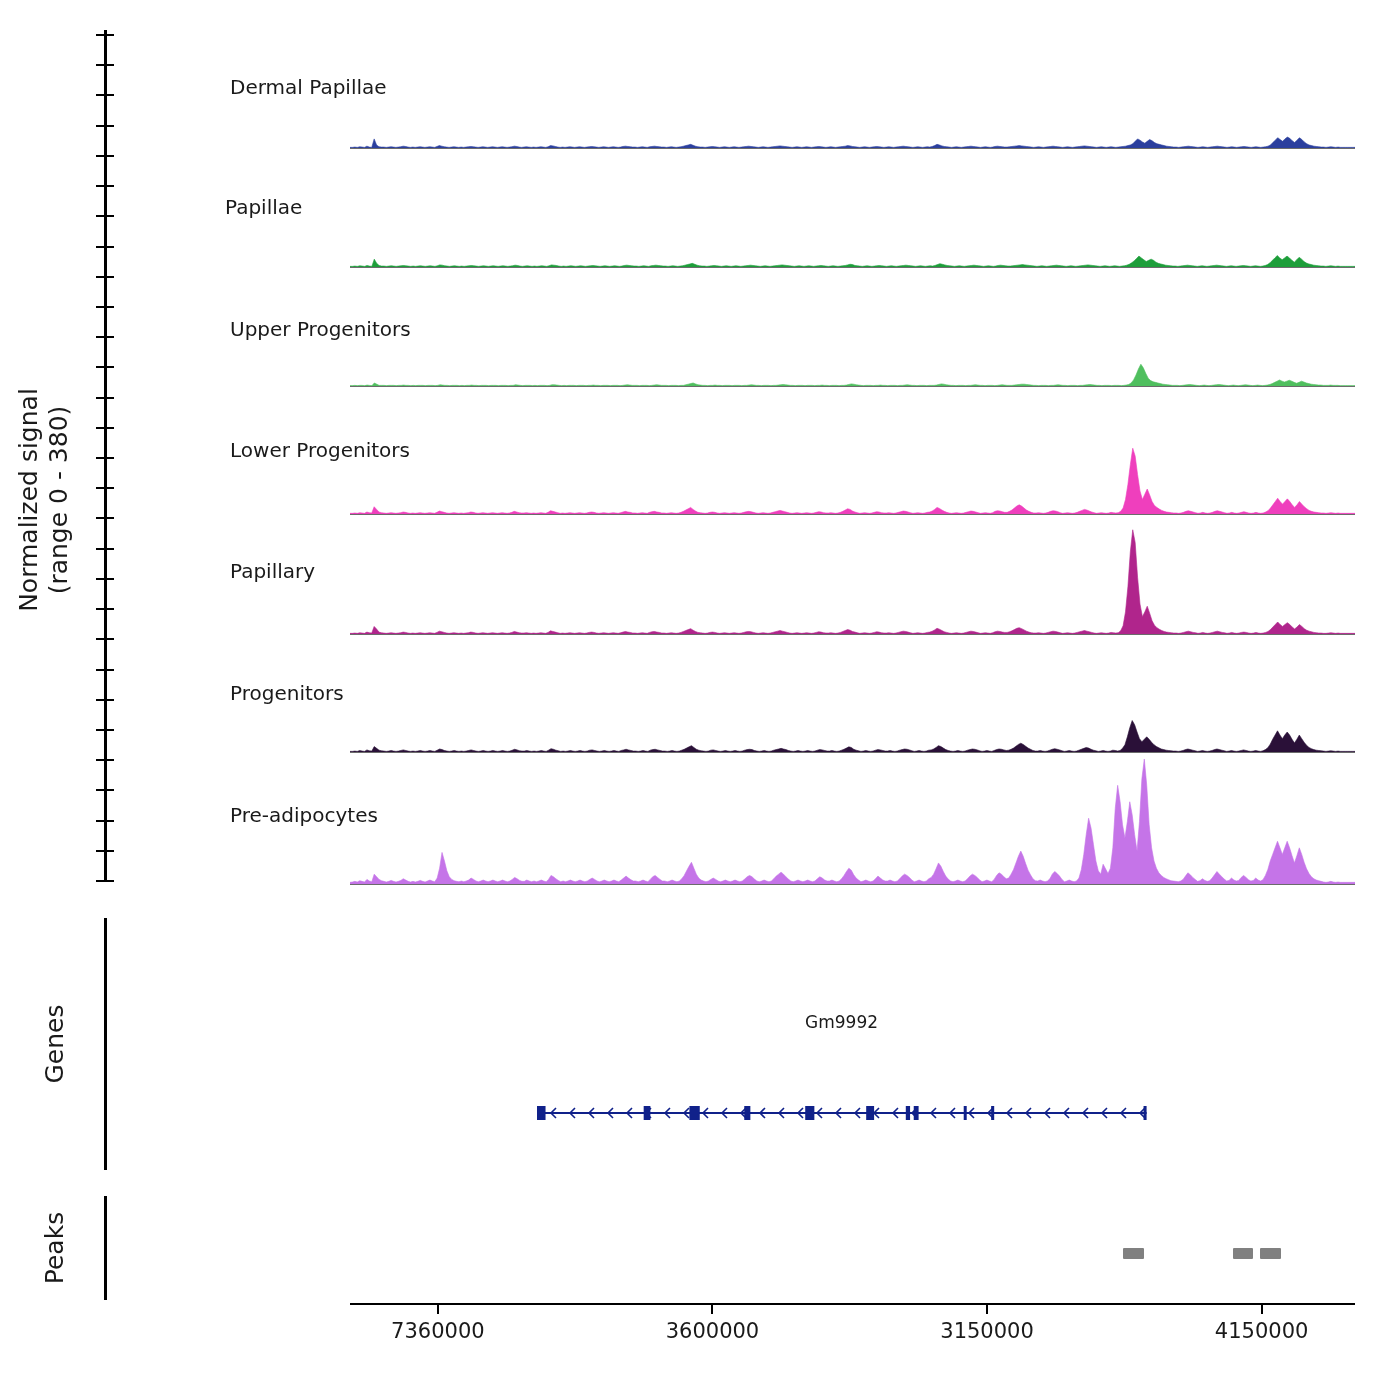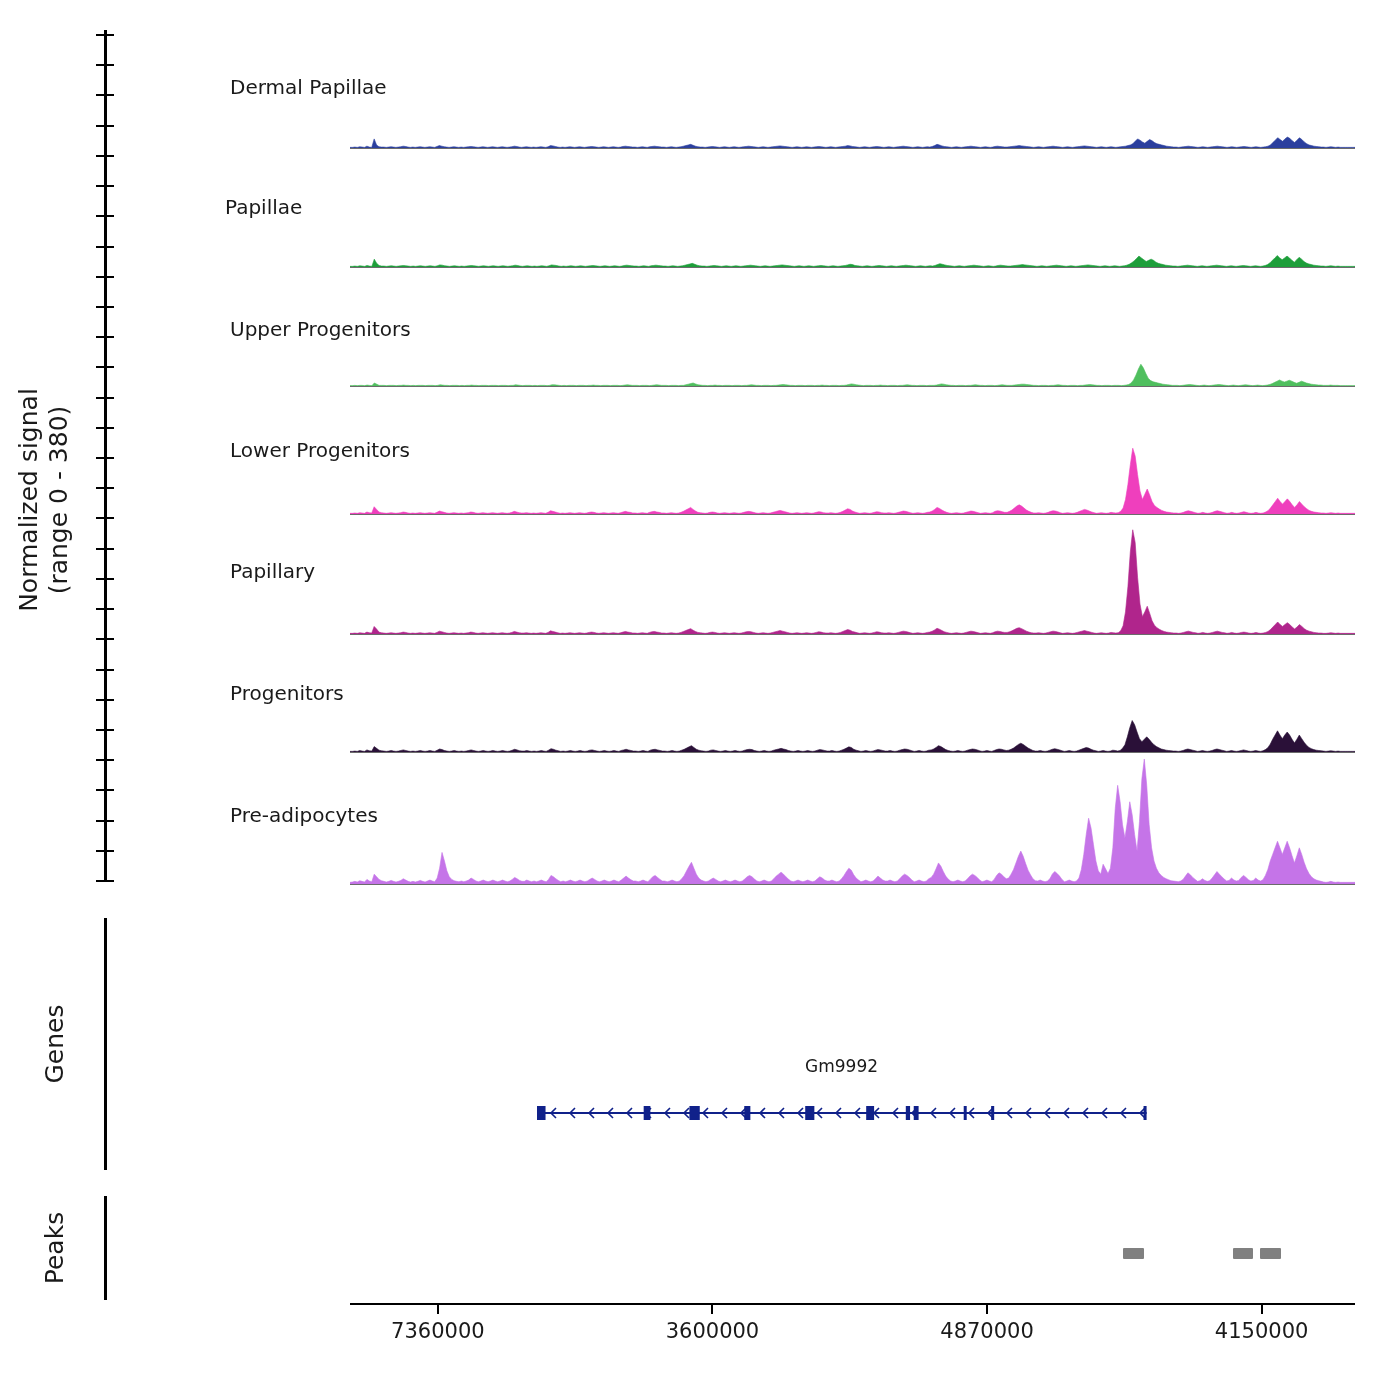--- a/index.html
+++ b/index.html
@@ -150,21 +150,21 @@
         <path d="M0,115 L0.00,114.39 L2.42,114.39 L4.84,114.09 L7.27,114.39 L9.69,113.49 L12.11,114.09 L14.53,114.39 L16.95,112.88 L19.37,113.79 L21.80,114.09 L24.22,109.55 L26.64,111.37 L29.06,113.18 L31.48,113.79 L33.90,114.09 L36.33,114.39 L38.75,114.09 L41.17,113.49 L43.59,114.09 L46.01,114.39 L48.43,114.09 L50.86,113.49 L53.28,112.88 L55.70,113.49 L58.12,114.09 L60.54,114.39 L62.96,114.09 L65.39,114.39 L67.81,114.09 L70.23,113.49 L72.65,114.09 L75.07,114.39 L77.49,114.09 L79.92,113.49 L82.34,114.09 L84.76,114.39 L87.18,113.18 L89.60,111.97 L92.02,112.58 L94.45,113.49 L96.87,114.09 L99.29,114.39 L101.71,114.09 L104.13,113.49 L106.55,114.09 L108.98,114.39 L111.40,114.09 L113.82,114.39 L116.24,114.09 L118.66,113.49 L121.08,112.88 L123.51,113.49 L125.93,114.09 L128.35,114.39 L130.77,114.09 L133.19,113.49 L135.61,114.09 L138.04,114.39 L140.46,114.09 L142.88,113.49 L145.30,114.09 L147.72,114.39 L150.14,114.09 L152.57,113.49 L154.99,114.09 L157.41,114.39 L159.83,114.09 L162.25,113.18 L164.67,112.28 L167.10,112.88 L169.52,113.79 L171.94,114.09 L174.36,114.09 L176.78,113.49 L179.20,114.09 L181.63,114.39 L184.05,114.09 L186.47,114.39 L188.89,114.09 L191.31,113.49 L193.73,114.09 L196.16,114.39 L198.58,113.18 L201.00,111.67 L203.42,112.28 L205.84,113.18 L208.27,113.79 L210.69,114.39 L213.11,114.09 L215.53,114.39 L217.95,114.09 L220.37,113.49 L222.80,114.09 L225.22,114.39 L227.64,114.09 L230.06,113.49 L232.48,114.09 L234.90,114.39 L237.33,114.09 L239.75,113.18 L242.17,112.88 L244.59,113.49 L247.01,114.09 L249.43,114.39 L251.86,114.09 L254.28,113.49 L256.70,114.09 L259.12,114.39 L261.54,114.09 L263.96,113.49 L266.39,114.09 L268.81,114.39 L271.23,113.49 L273.65,112.88 L276.07,112.28 L278.49,112.88 L280.92,113.49 L283.34,114.09 L285.76,114.09 L288.18,114.39 L290.60,114.09 L293.02,113.49 L295.45,114.09 L297.87,114.39 L300.29,113.18 L302.71,112.58 L305.13,112.28 L307.55,112.88 L309.98,113.49 L312.40,114.09 L314.82,114.09 L317.24,114.39 L319.66,114.09 L322.08,113.49 L324.51,114.09 L326.93,114.39 L329.35,114.09 L331.77,113.18 L334.19,112.28 L336.61,111.07 L339.04,109.86 L341.46,108.64 L343.88,110.46 L346.30,112.28 L348.72,113.18 L351.14,113.79 L353.57,114.09 L355.99,114.39 L358.41,114.09 L360.83,113.18 L363.25,112.88 L365.67,113.49 L368.10,114.09 L370.52,114.39 L372.94,114.09 L375.36,113.49 L377.78,114.09 L380.20,114.39 L382.63,114.09 L385.05,113.49 L387.47,114.09 L389.89,114.39 L392.31,114.09 L394.73,113.18 L397.16,112.58 L399.58,112.28 L402.00,112.58 L404.42,113.49 L406.84,114.09 L409.27,114.39 L411.69,114.09 L414.11,113.49 L416.53,114.09 L418.95,114.39 L421.37,114.09 L423.80,113.18 L426.22,112.58 L428.64,111.97 L431.06,111.37 L433.48,111.97 L435.90,112.58 L438.33,113.49 L440.75,114.09 L443.17,114.39 L445.59,114.09 L448.01,113.49 L450.43,114.09 L452.86,114.39 L455.28,114.09 L457.70,113.49 L460.12,114.09 L462.54,114.39 L464.96,114.09 L467.39,113.18 L469.81,112.58 L472.23,112.88 L474.65,113.49 L477.07,114.09 L479.49,114.09 L481.92,113.49 L484.34,114.09 L486.76,114.39 L489.18,114.09 L491.60,113.18 L494.02,112.28 L496.45,111.07 L498.87,109.86 L501.29,110.46 L503.71,112.28 L506.13,113.18 L508.55,113.79 L510.98,114.39 L513.40,114.09 L515.82,113.49 L518.24,114.09 L520.66,114.39 L523.08,114.09 L525.51,113.18 L527.93,112.58 L530.35,112.88 L532.77,113.49 L535.19,114.09 L537.61,114.09 L540.04,113.49 L542.46,114.09 L544.88,114.39 L547.30,114.09 L549.72,113.18 L552.14,112.58 L554.57,111.97 L556.99,112.28 L559.41,112.88 L561.83,113.79 L564.25,114.39 L566.67,114.09 L569.10,113.49 L571.52,114.09 L573.94,114.39 L576.36,114.09 L578.78,113.18 L581.20,112.88 L583.63,111.97 L586.05,110.46 L588.47,108.64 L590.89,109.55 L593.31,111.07 L595.73,112.58 L598.16,113.49 L600.58,114.09 L603.00,114.39 L605.42,114.09 L607.84,113.49 L610.27,114.09 L612.69,114.39 L615.11,114.09 L617.53,113.18 L619.95,112.58 L622.37,111.97 L624.80,112.28 L627.22,112.88 L629.64,113.79 L632.06,114.39 L634.48,114.09 L636.90,113.49 L639.33,114.09 L641.75,114.39 L644.17,113.49 L646.59,112.58 L649.01,111.97 L651.43,112.28 L653.86,112.88 L656.28,113.49 L658.70,113.18 L661.12,112.28 L663.54,111.07 L665.96,109.25 L668.39,107.43 L670.81,106.22 L673.23,107.43 L675.65,109.25 L678.07,111.07 L680.49,112.28 L682.92,113.49 L685.34,114.09 L687.76,114.09 L690.18,113.49 L692.60,114.09 L695.02,114.39 L697.45,114.09 L699.87,113.18 L702.29,112.28 L704.71,111.67 L707.13,112.28 L709.55,112.88 L711.98,113.79 L714.40,114.39 L716.82,114.09 L719.24,113.49 L721.66,114.09 L724.08,114.39 L726.51,114.09 L728.93,113.18 L731.35,112.28 L733.77,111.37 L736.19,110.46 L738.61,111.07 L741.04,112.28 L743.46,113.18 L745.88,113.79 L748.30,114.39 L750.72,114.09 L753.14,113.49 L755.57,114.09 L757.99,114.39 L760.41,114.09 L762.83,113.18 L765.25,113.49 L767.67,114.09 L770.10,113.49 L772.52,111.37 L774.94,107.74 L777.36,99.87 L779.78,90.79 L782.20,83.53 L784.63,87.76 L787.05,95.03 L789.47,101.68 L791.89,104.71 L794.31,102.29 L796.73,99.87 L799.16,102.29 L801.58,105.32 L804.00,107.74 L806.42,109.55 L808.84,110.76 L811.27,111.97 L813.69,112.58 L816.11,113.18 L818.53,113.49 L820.95,113.79 L823.37,114.09 L825.80,114.09 L828.22,114.39 L830.64,114.09 L833.06,113.49 L835.48,112.58 L837.90,111.97 L840.33,112.58 L842.75,113.18 L845.17,113.79 L847.59,114.39 L850.01,114.09 L852.43,113.49 L854.86,114.09 L857.28,114.39 L859.70,114.09 L862.12,113.49 L864.54,112.58 L866.96,111.97 L869.39,112.58 L871.81,113.18 L874.23,113.79 L876.65,114.39 L879.07,114.09 L881.49,113.49 L883.92,114.09 L886.34,114.39 L888.76,114.09 L891.18,113.49 L893.60,112.88 L896.02,113.49 L898.45,114.09 L900.87,114.39 L903.29,114.09 L905.71,113.49 L908.13,114.09 L910.55,114.39 L912.98,113.79 L915.40,112.58 L917.82,110.76 L920.24,107.13 L922.66,102.29 L925.08,98.05 L927.51,93.82 L929.93,98.05 L932.35,101.68 L934.77,98.05 L937.19,95.03 L939.61,98.05 L942.04,102.29 L944.46,105.92 L946.88,102.29 L949.30,98.05 L951.72,101.68 L954.14,105.32 L956.57,108.34 L958.99,110.46 L961.41,111.67 L963.83,112.58 L966.25,113.18 L968.67,113.49 L971.10,113.79 L973.52,114.09 L975.94,114.39 L978.36,114.09 L980.78,113.79 L983.20,114.09 L985.63,114.39 L988.05,114.09 L990.47,114.39 L992.89,114.39 L995.31,114.39 L997.73,114.39 L1000.16,114.39 L1002.58,114.39 L1005.00,114.39 L1005,115 Z" fill="#2a1038" stroke="#2a1038" stroke-width="0.6"></path>
       </svg>
       <div class="tracklabel" style="top: 803px; left: 230px; transform: none; width: auto; text-align: right;">Pre-adipocytes</div>
       <div class="baseline" style="left: 350px; width: 1005px; top: 884px;"></div>
       <svg width="1005" height="125" style="position: absolute; left: 350px; top: 759px;">
         <path d="M0,125 L0.00,123.36 L2.42,123.03 L4.84,122.37 L7.27,123.03 L9.69,121.71 L12.11,122.37 L14.53,123.03 L16.95,120.39 L19.37,122.04 L21.80,122.70 L24.22,115.13 L26.64,117.76 L29.06,120.39 L31.48,121.71 L33.90,122.37 L36.33,123.03 L38.75,122.37 L41.17,121.38 L43.59,122.37 L46.01,123.03 L48.43,122.37 L50.86,121.38 L53.28,119.74 L55.70,121.05 L58.12,122.37 L60.54,123.03 L62.96,122.37 L65.39,123.03 L67.81,122.37 L70.23,121.38 L72.65,122.37 L75.07,123.03 L77.49,122.04 L79.92,121.05 L82.34,122.04 L84.76,122.70 L87.18,119.08 L89.60,109.21 L92.02,93.42 L94.45,101.97 L96.87,111.84 L99.29,117.76 L101.71,120.39 L104.13,121.71 L106.55,122.37 L108.98,122.70 L111.40,122.04 L113.82,122.70 L116.24,122.04 L118.66,121.05 L121.08,119.08 L123.51,120.39 L125.93,122.04 L128.35,122.70 L130.77,122.04 L133.19,121.05 L135.61,122.04 L138.04,122.70 L140.46,122.04 L142.88,121.05 L145.30,122.04 L147.72,122.70 L150.14,122.04 L152.57,121.05 L154.99,122.04 L157.41,122.70 L159.83,122.04 L162.25,120.39 L164.67,118.42 L167.10,119.74 L169.52,121.38 L171.94,122.37 L174.36,122.37 L176.78,121.05 L179.20,122.04 L181.63,122.70 L184.05,122.04 L186.47,122.70 L188.89,122.04 L191.31,121.05 L193.73,122.04 L196.16,122.70 L198.58,120.39 L201.00,116.45 L203.42,117.76 L205.84,119.74 L208.27,121.38 L210.69,122.70 L213.11,122.04 L215.53,122.70 L217.95,122.04 L220.37,121.05 L222.80,122.04 L225.22,122.70 L227.64,122.04 L230.06,121.05 L232.48,122.04 L234.90,122.70 L237.33,122.04 L239.75,120.39 L242.17,119.08 L244.59,120.39 L247.01,122.04 L249.43,122.70 L251.86,122.04 L254.28,121.05 L256.70,122.04 L259.12,122.70 L261.54,122.04 L263.96,121.05 L266.39,122.04 L268.81,122.70 L271.23,121.05 L273.65,119.08 L276.07,117.11 L278.49,119.08 L280.92,120.72 L283.34,122.04 L285.76,122.04 L288.18,122.70 L290.60,122.04 L293.02,121.05 L295.45,122.04 L297.87,122.70 L300.29,120.39 L302.71,117.76 L305.13,116.45 L307.55,118.42 L309.98,120.39 L312.40,122.04 L314.82,122.04 L317.24,122.70 L319.66,122.04 L322.08,121.05 L324.51,122.04 L326.93,122.70 L329.35,122.04 L331.77,119.74 L334.19,116.45 L336.61,111.84 L339.04,107.24 L341.46,103.29 L343.88,109.21 L346.30,115.13 L348.72,119.08 L351.14,121.05 L353.57,122.04 L355.99,122.70 L358.41,122.04 L360.83,120.39 L363.25,119.08 L365.67,120.39 L368.10,122.04 L370.52,122.70 L372.94,122.04 L375.36,121.05 L377.78,122.04 L380.20,122.70 L382.63,122.04 L385.05,121.05 L387.47,122.04 L389.89,122.70 L392.31,122.04 L394.73,120.07 L397.16,117.76 L399.58,116.45 L402.00,117.76 L404.42,120.07 L406.84,122.04 L409.27,122.70 L411.69,122.04 L414.11,121.05 L416.53,122.04 L418.95,122.70 L421.37,122.04 L423.80,119.74 L426.22,117.11 L428.64,115.13 L431.06,113.16 L433.48,115.13 L435.90,117.76 L438.33,120.07 L440.75,122.04 L443.17,122.70 L445.59,122.04 L448.01,121.05 L450.43,122.04 L452.86,122.70 L455.28,122.04 L457.70,121.05 L460.12,122.04 L462.54,122.70 L464.96,122.04 L467.39,119.74 L469.81,117.76 L472.23,119.08 L474.65,121.05 L477.07,122.04 L479.49,122.04 L481.92,121.05 L484.34,122.04 L486.76,122.70 L489.18,122.04 L491.60,119.74 L494.02,116.45 L496.45,112.50 L498.87,109.21 L501.29,111.18 L503.71,115.79 L506.13,119.08 L508.55,121.05 L510.98,122.70 L513.40,122.04 L515.82,121.05 L518.24,122.04 L520.66,122.70 L523.08,122.04 L525.51,119.74 L527.93,117.11 L530.35,119.08 L532.77,121.05 L535.19,122.04 L537.61,122.04 L540.04,121.05 L542.46,122.04 L544.88,122.70 L547.30,122.04 L549.72,119.74 L552.14,117.11 L554.57,115.13 L556.99,116.45 L559.41,118.42 L561.83,121.05 L564.25,122.70 L566.67,122.04 L569.10,121.05 L571.52,122.04 L573.94,122.70 L576.36,122.04 L578.78,119.74 L581.20,118.42 L583.63,115.13 L586.05,109.87 L588.47,103.95 L590.89,107.24 L593.31,112.50 L595.73,117.11 L598.16,120.07 L600.58,122.04 L603.00,122.70 L605.42,122.04 L607.84,121.05 L610.27,122.04 L612.69,122.70 L615.11,122.04 L617.53,119.74 L619.95,117.11 L622.37,115.13 L624.80,116.45 L627.22,118.42 L629.64,121.05 L632.06,122.70 L634.48,122.04 L636.90,121.05 L639.33,122.04 L641.75,122.70 L644.17,120.39 L646.59,116.45 L649.01,113.82 L651.43,115.13 L653.86,117.76 L656.28,119.74 L658.70,119.08 L661.12,115.13 L663.54,110.53 L665.96,103.95 L668.39,97.37 L670.81,92.11 L673.23,97.37 L675.65,104.61 L678.07,111.18 L680.49,115.79 L682.92,119.74 L685.34,121.71 L687.76,122.04 L690.18,121.05 L692.60,122.04 L695.02,122.70 L697.45,122.04 L699.87,119.74 L702.29,115.13 L704.71,112.50 L707.13,114.47 L709.55,117.11 L711.98,120.39 L714.40,122.70 L716.82,122.04 L719.24,121.05 L721.66,122.04 L724.08,122.70 L726.51,122.04 L728.93,119.08 L731.35,110.53 L733.77,95.39 L736.19,75.66 L738.61,59.21 L741.04,69.08 L743.46,85.53 L745.88,101.97 L748.30,111.84 L750.72,115.13 L753.14,105.26 L755.57,109.87 L757.99,114.47 L760.41,109.21 L762.83,88.82 L765.25,49.34 L767.67,26.32 L770.10,42.76 L772.52,65.79 L774.94,78.95 L777.36,62.50 L779.78,42.76 L782.20,55.92 L784.63,75.66 L787.05,92.11 L789.47,62.50 L791.89,19.74 L794.31,0.00 L796.73,26.32 L799.16,65.79 L801.58,88.82 L804.00,101.97 L806.42,109.21 L808.84,113.82 L811.27,116.45 L813.69,118.42 L816.11,119.74 L818.53,120.72 L820.95,121.71 L823.37,122.04 L825.80,122.37 L828.22,122.70 L830.64,122.04 L833.06,120.39 L835.48,117.11 L837.90,113.82 L840.33,115.79 L842.75,118.42 L845.17,120.39 L847.59,122.37 L850.01,121.71 L852.43,119.74 L854.86,121.38 L857.28,122.37 L859.70,121.71 L862.12,119.08 L864.54,115.79 L866.96,112.50 L869.39,115.13 L871.81,117.76 L874.23,120.07 L876.65,122.04 L879.07,121.38 L881.49,119.08 L883.92,121.05 L886.34,122.04 L888.76,121.38 L891.18,118.42 L893.60,116.45 L896.02,118.42 L898.45,120.72 L900.87,122.04 L903.29,121.38 L905.71,119.08 L908.13,121.05 L910.55,122.04 L912.98,120.72 L915.40,116.45 L917.82,110.53 L920.24,101.97 L922.66,95.39 L925.08,88.82 L927.51,82.24 L929.93,88.82 L932.35,95.39 L934.77,88.82 L937.19,82.24 L939.61,88.82 L942.04,96.71 L944.46,103.95 L946.88,96.71 L949.30,88.82 L951.72,95.39 L954.14,103.29 L956.57,109.87 L958.99,114.47 L961.41,117.76 L963.83,119.74 L966.25,121.05 L968.67,121.71 L971.10,122.37 L973.52,123.03 L975.94,123.36 L978.36,123.03 L980.78,122.37 L983.20,123.03 L985.63,123.36 L988.05,123.03 L990.47,123.36 L992.89,123.36 L995.31,123.36 L997.73,123.36 L1000.16,123.36 L1002.58,123.36 L1005.00,123.36 L1005,125 Z" fill="#c574e8" stroke="#c574e8" stroke-width="0.6"></path>
       </svg>
     </div>
 
   <div id="genes">
-      <div class="genename" style="left: 841.516px; top: 1012px; transform: translateX(-50%); margin-top: 44px;">Gm9992</div>
+      <div class="genename" style="left: 841.516px; top: 1012px; transform: translateX(-50%);">Gm9992</div>
       <svg width="619.5901639344262" height="26" style="position: absolute; left: 531.721px; top: 1100px;">
         <rect x="5" y="12" width="609.5901639344262" height="2" fill="#10218a"></rect>
         <rect x="5" y="6" width="8.534262295081966" height="14" fill="#10218a"></rect>
         <rect x="111.67827868852457" y="6" width="6.705491803278694" height="14" fill="#10218a"></rect>
         <rect x="157.39754098360655" y="6" width="10.363032786885254" height="14" fill="#10218a"></rect>
         <rect x="212.26065573770492" y="6" width="6.095901639344233" height="14" fill="#10218a"></rect>
         <rect x="273.21967213114755" y="6" width="9.1438524590164" height="14" fill="#10218a"></rect>
         <rect x="334.17868852459014" y="6" width="7.924672131147547" height="14" fill="#10218a"></rect>
         <rect x="373.80204918032786" y="6" width="4.267131147540987" height="14" fill="#10218a"></rect>
         <rect x="381.7267213114754" y="6" width="4.876721311475414" height="14" fill="#10218a"></rect>
@@ -212,18 +212,18 @@
       <div class="peak" style="left: 1260.27px; width: 20.5943px; top: 1248px;"></div>
     </div>
 
   <div id="xaxis">
       <div class="xaxis" style="left: 350px; width: 1005px; top: 1303px;"></div>
       <div class="xtick" style="left: 436.869px; top: 1303px;"></div>
       <div class="xticklabel" style="left: 357.869px; width: 160px; top: 1319px;">7360000</div>
       <div class="xtick" style="left: 711.459px; top: 1303px;"></div>
       <div class="xticklabel" style="left: 632.459px; width: 160px; top: 1319px;">3600000</div>
       <div class="xtick" style="left: 986.049px; top: 1303px;"></div>
-      <div class="xticklabel" style="left: 907.049px; width: 160px; top: 1319px;">4870000</div>
+      <div class="xticklabel" style="left: 907.049px; width: 160px; top: 1319px;">3150000</div>
       <div class="xtick" style="left: 1260.64px; top: 1303px;"></div>
       <div class="xticklabel" style="left: 1181.64px; width: 160px; top: 1319px;">4150000</div>
     </div>
 
 </div>
 
 </body></html>

